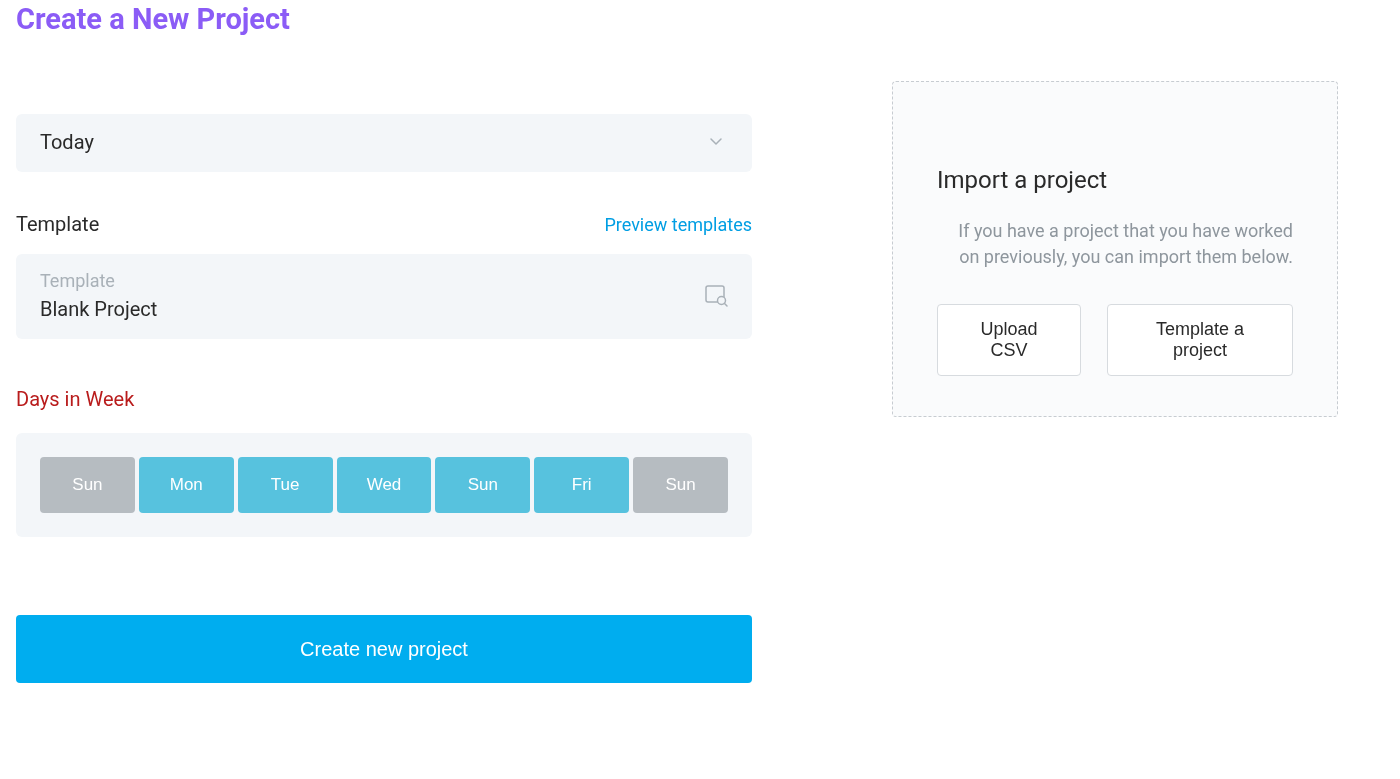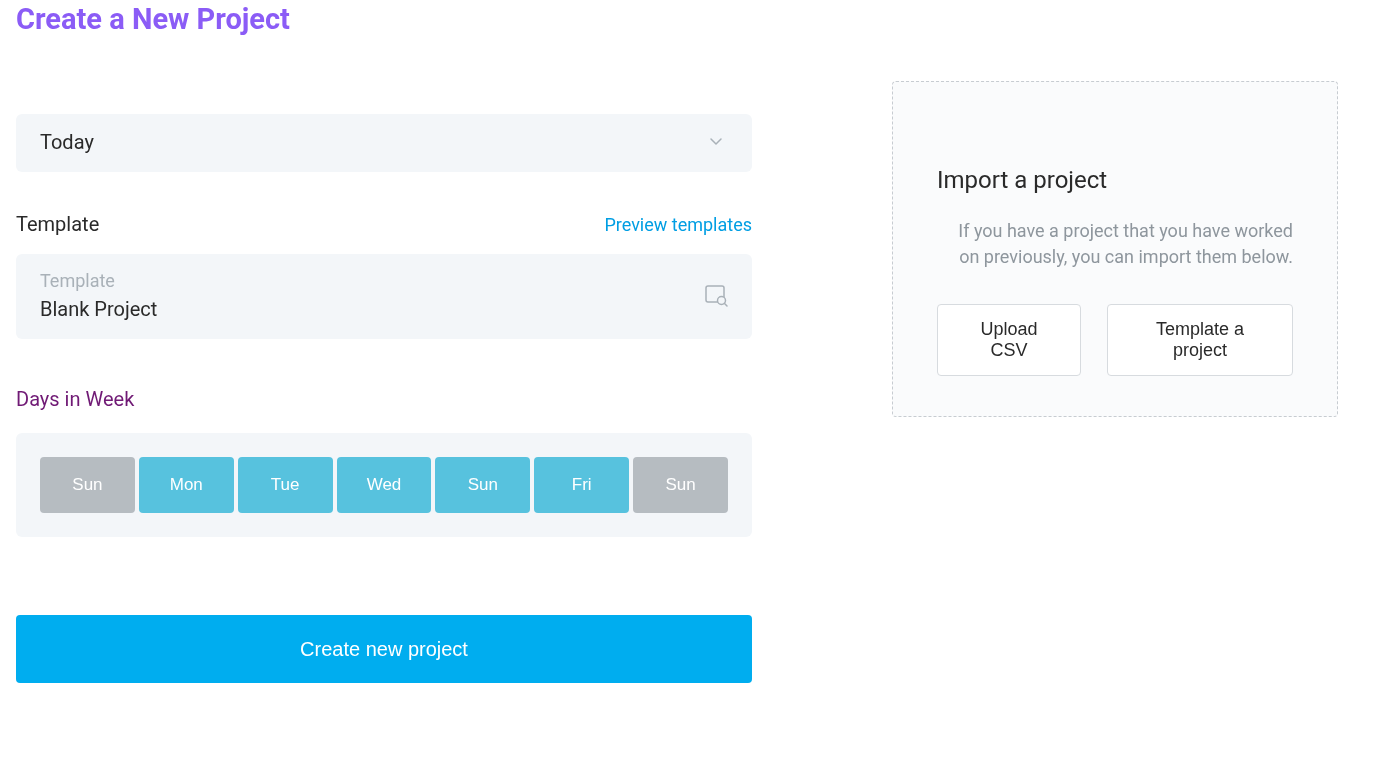--- a/index.html
+++ b/index.html
@@ -76,21 +76,21 @@
       color: #2a2a2a;
     }
     .preview-link {
       font-size: 18px;
       color: #009ee3;
       text-decoration: none;
       cursor: pointer;
     }
     .days-title {
       font-size: 20px;
-      color: #701a75;
+      color: #b91c1c;
       margin-top: 48px;
       margin-bottom: 22px;
     }
     .days-container {
       background: #f3f6f9;
       border-radius: 6px;
       padding: 24px;
       display: flex;
       gap: 4px;
     }

